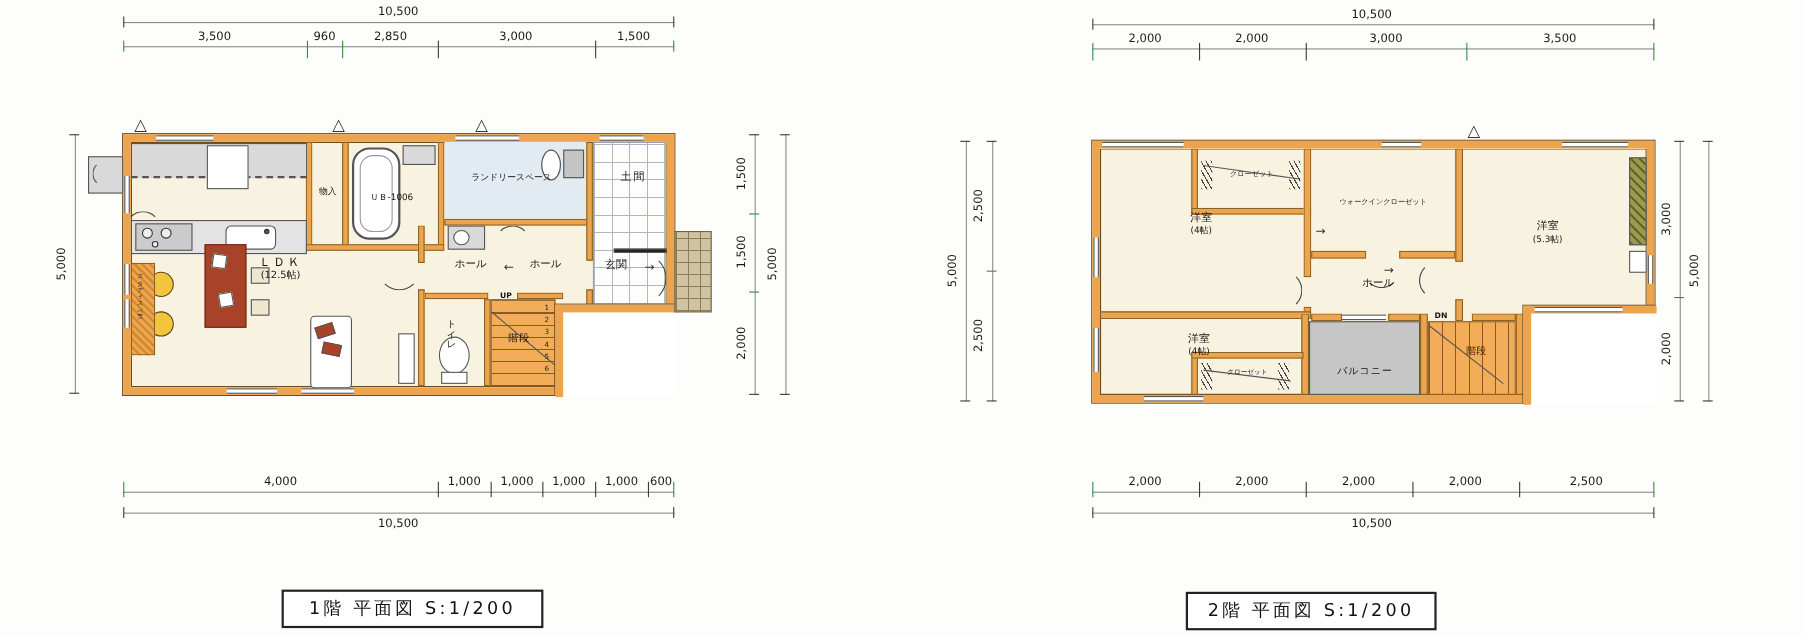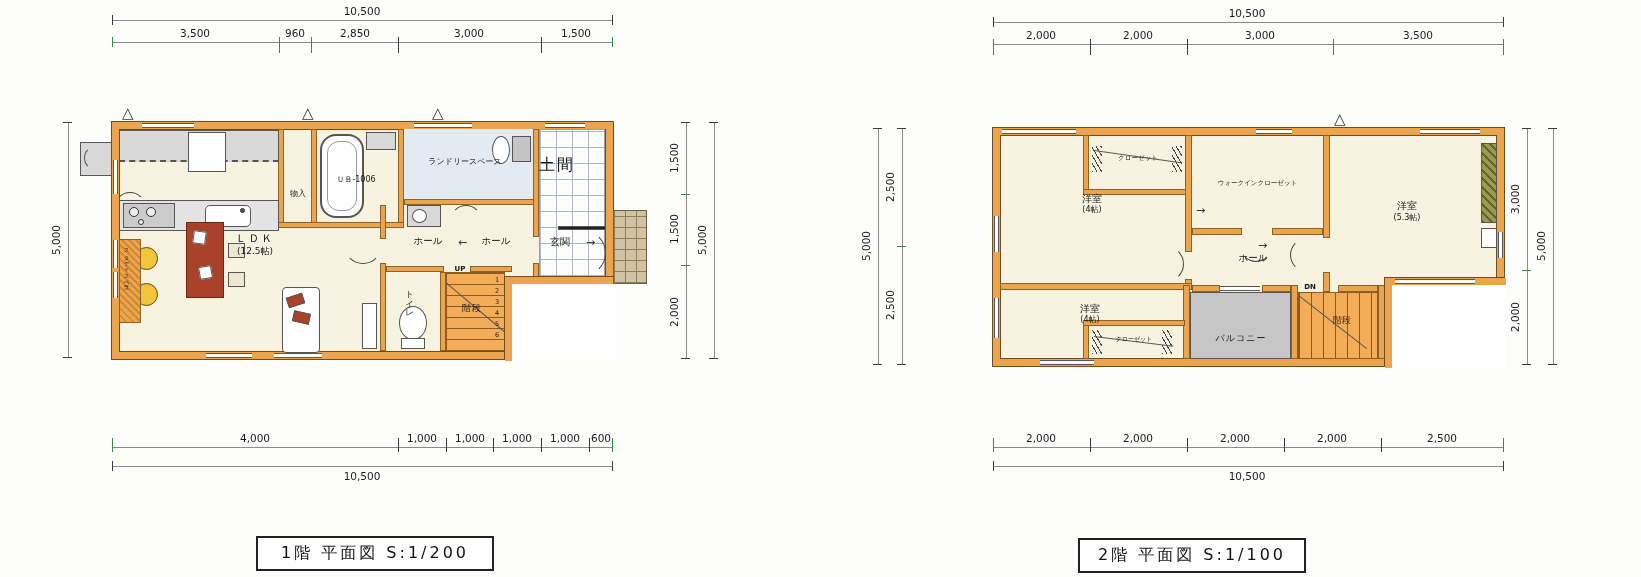--- a/index.html
+++ b/index.html
@@ -165,24 +165,24 @@
   <div class="win-h" style="left:414px;top:123px;width:58px;height:5px"></div>
   <div class="win-h" style="left:545px;top:123px;width:40px;height:5px"></div>
   <div class="win-v" style="left:113px;top:160px;width:5px;height:34px"></div>
   <div class="win-v" style="left:113px;top:240px;width:5px;height:28px"></div>
   <div class="win-v" style="left:113px;top:272px;width:5px;height:26px"></div>
   <div class="win-h" style="left:206px;top:353px;width:46px;height:5px"></div>
   <div class="win-h" style="left:274px;top:353px;width:48px;height:5px"></div>
 
   <span class="rl" style="left:215px;top:233px;width:80px;font-size:11px;letter-spacing:2px">ＬＤＫ</span>
   <span class="rl" style="left:215px;top:247px;width:80px;font-size:9px">(12.5帖)</span>
-  <span class="rl" style="left:281px;top:190px;width:34px;font-size:8px">物入</span>
+  <span class="rl" style="left:281px;top:170px;width:34px;font-size:8px">物入</span>
   <span class="rl" style="left:316px;top:176px;width:80px;font-size:8px">ＵＢ-1006</span>
   <span class="rl" style="left:406px;top:158px;width:118px;font-size:8px">ランドリースペース</span>
-  <span class="rl" style="left:527px;top:156px;width:60px;font-size:16px;letter-spacing:2px">土間</span>
+  <span class="rl" style="left:546px;top:156px;width:60px;font-size:10px;letter-spacing:2px">土間</span>
   <span class="rl" style="left:402px;top:236px;width:52px;font-size:9.5px">ホール</span>
   <span class="icon" style="left:458px;top:237px">←</span>
   <span class="rl" style="left:470px;top:236px;width:52px;font-size:9.5px">ホール</span>
   <span class="rl" style="left:537px;top:236px;width:46px;font-size:10px">玄関</span>
   <span class="icon" style="left:586px;top:237px">→</span>
   <span class="vtext" style="left:404px;top:284px;font-size:8.5px">トイレ</span>
 
   <div class="dlh" style="left:112px;top:447px;width:501px"></div>
   <div class="tkv tkg" style="left:112px;top:438px;height:14px"></div>
   <div class="tkv" style="left:398px;top:438px;height:14px"></div>
@@ -324,15 +324,15 @@
   <span class="dimtxt" style="left:1114px;top:432px;width:48px">2,000</span>
   <span class="dimtxt" style="left:1211px;top:432px;width:48px">2,000</span>
   <span class="dimtxt" style="left:1308px;top:432px;width:48px">2,000</span>
   <span class="dimtxt" style="left:1399px;top:432px;width:86px">2,500</span>
   <div class="dlh" style="left:993px;top:466px;width:511px"></div>
   <div class="tkv" style="left:993px;top:461px"></div>
   <div class="tkv" style="left:1503px;top:461px"></div>
   <span class="dimtxt" style="left:1180px;top:470px;width:134px">10,500</span>
 
   <div class="titlebox" style="left:1078px;top:538px;width:228px;height:35px">
-    <span>2階 平面図 S:1/100</span>
+    <span>2階 平面図 S:1/200</span>
   </div>
 </div>
 
 </body></html>

